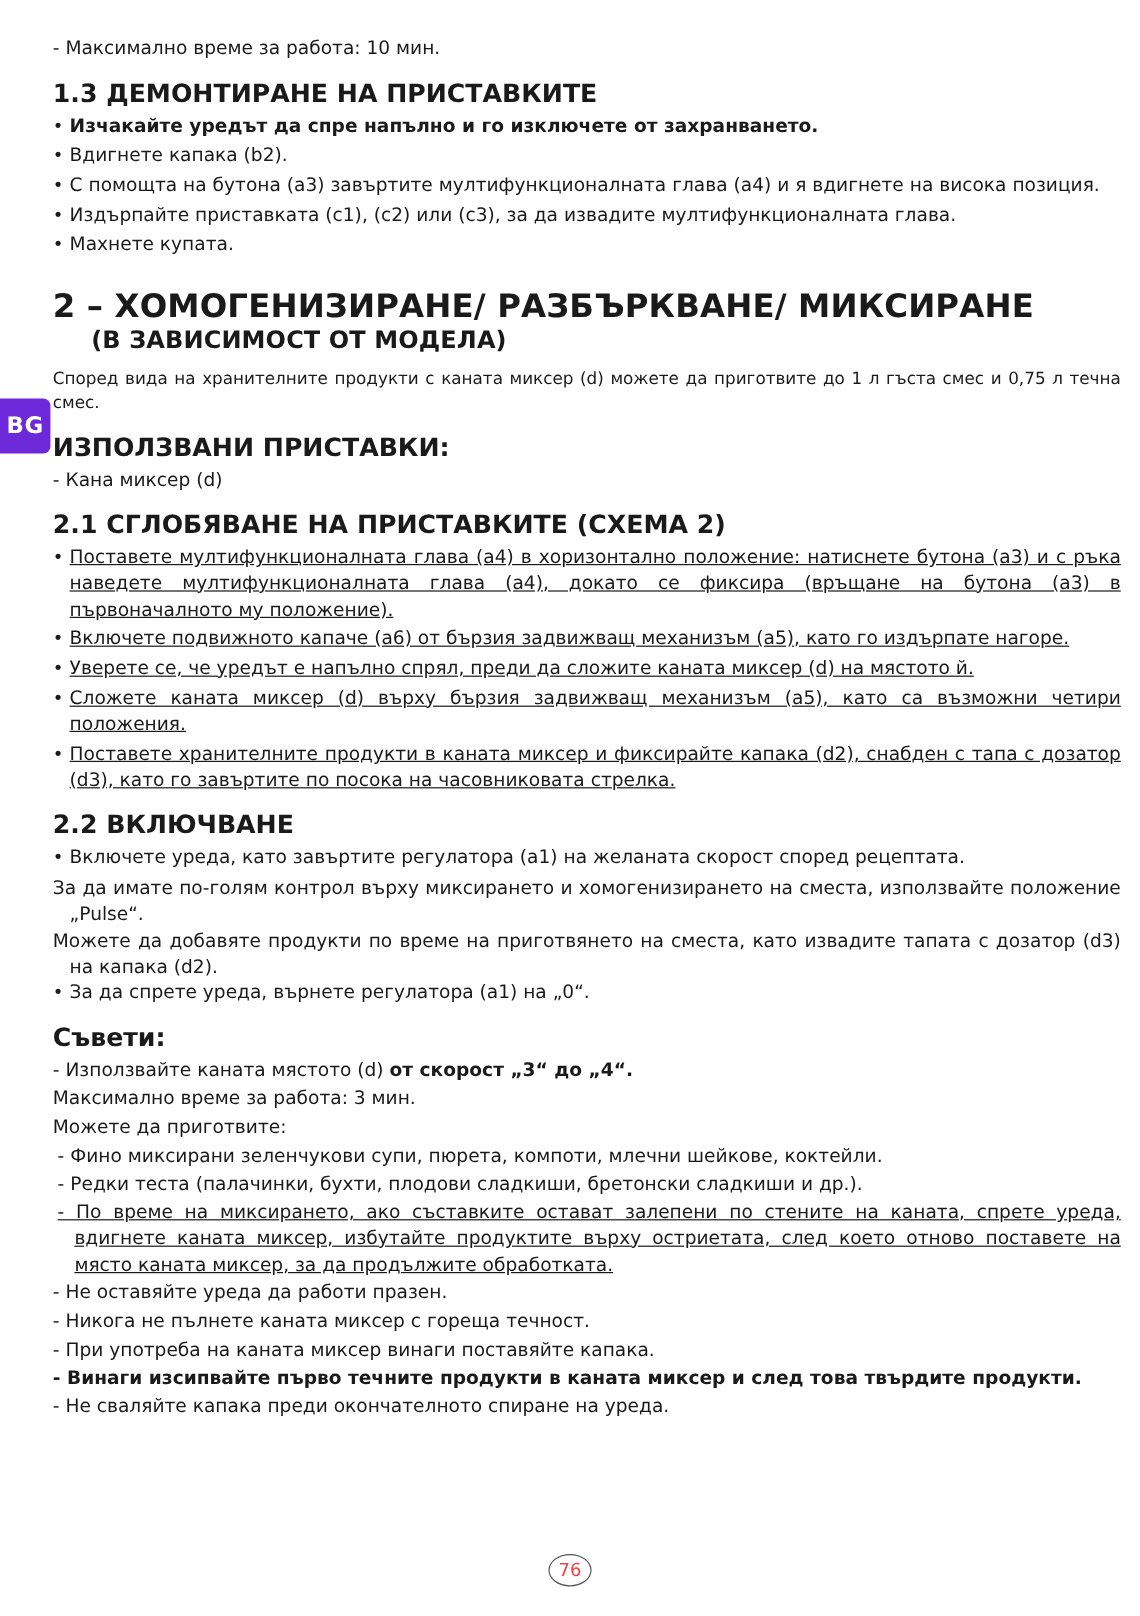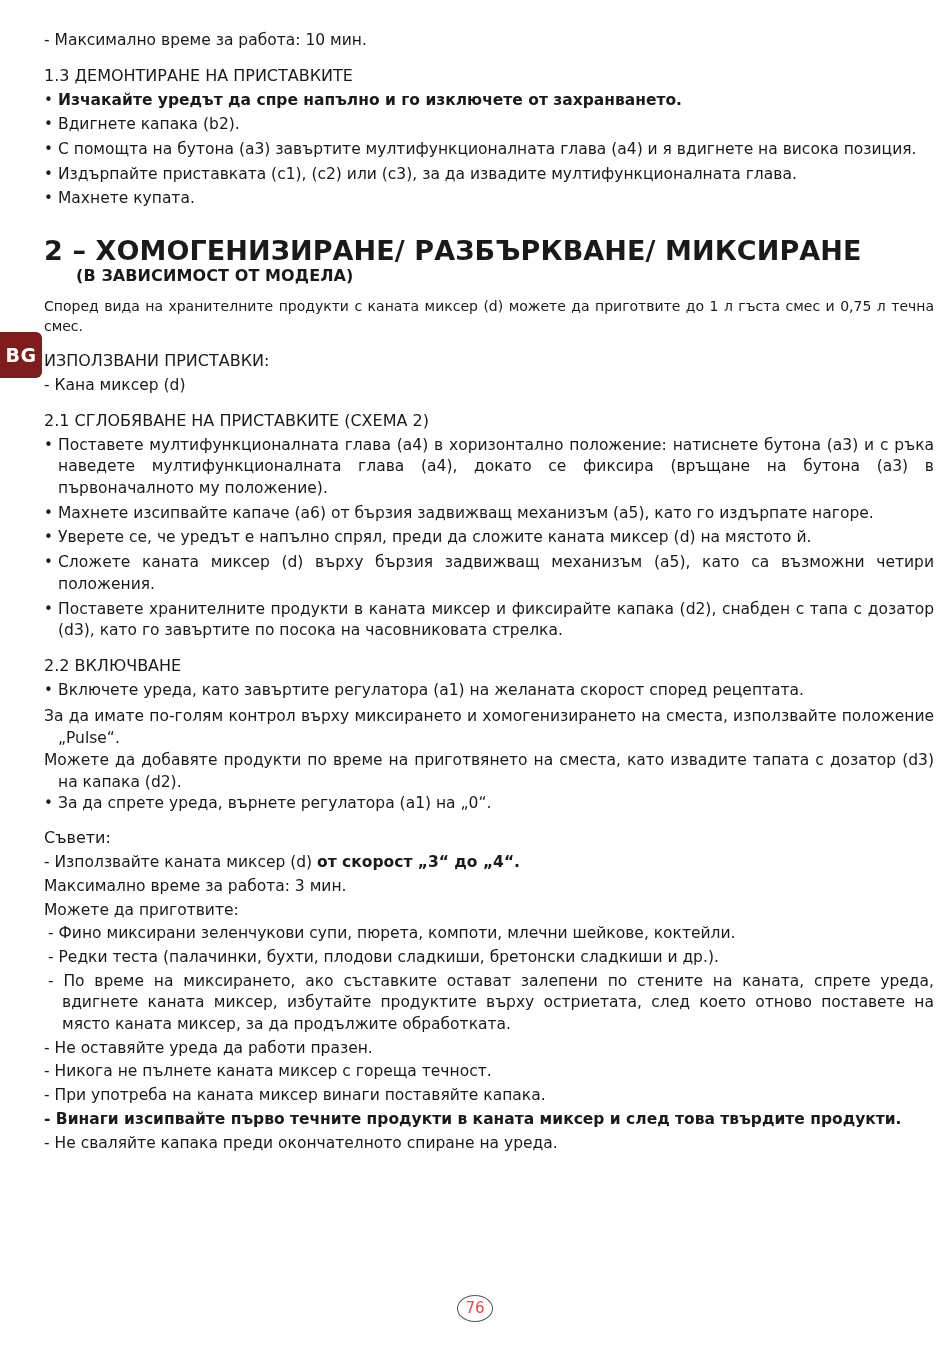--- a/index.html
+++ b/index.html
@@ -26,21 +26,21 @@
     left: 44px;
     top: 30px;
     width: 890px;
   }
   .lang-tab {
     position: absolute;
     left: 0px;
     top: 332px;
     width: 42px;
     height: 46px;
-    background: #7f1d1d;
+    background: #6d28d9;
     border-top-right-radius: 6px;
     border-bottom-right-radius: 6px;
     color: #ffffff;
     font-weight: bold;
     font-size: 19px;
     display: flex;
     align-items: center;
     justify-content: center;
     letter-spacing: 0.5px;
   }
@@ -49,53 +49,53 @@
     font-size: 15.5px;
     line-height: 1.40;
     margin-bottom: 2px;
   }
   .dash-line {
     font-size: 15.5px;
     line-height: 1.40;
     margin-bottom: 3px;
   }
   .h3 {
-    font-size: 16px;
-    font-weight: normal;
+    font-size: 21px;
+    font-weight: bold;
     margin-top: 14px;
     margin-bottom: 5px;
   }
   .bullet-row {
     display: flex;
     align-items: flex-start;
     font-size: 15.5px;
     line-height: 1.40;
     margin-bottom: 3px;
   }
   .bullet-dot {
     flex: 0 0 auto;
     width: 14px;
     font-size: 15px;
     line-height: 1.40;
   }
   .bullet-text {
     flex: 1 1 auto;
   }
-  .justify { text-align: justify; }
+  .justify { text-align: justify; text-decoration: underline; }
   .bold { font-weight: bold; }
   .big-title {
     font-size: 27px;
     font-weight: bold;
     letter-spacing: 0.1px;
     margin-top: 26px;
     line-height: 1.12;
   }
   .big-title .sub {
     display: block;
-    font-size: 16px;
+    font-size: 20px;
     margin-left: 32px;
     margin-top: 1px;
   }
   .para {
     font-size: 14px;
     line-height: 1.42;
     text-align: justify;
     margin-top: 12px;
   }
   .para-plain {
@@ -173,21 +173,21 @@
     <p class="dash-line">- Кана миксер (d)</p>
 
     <p class="h3">2.1 СГЛОБЯВАНЕ НА ПРИСТАВКИТЕ (СХЕМА 2)</p>
 
     <div class="bullet-row">
       <span class="bullet-dot">•</span>
       <span class="bullet-text justify">Поставете мултифункционалната глава (a4) в хоризонтално положение: натиснете бутона (a3) и с ръка наведете мултифункционалната глава (a4), докато се фиксира (връщане на бутона (a3) в първоначалното му положение).</span>
     </div>
     <div class="bullet-row">
       <span class="bullet-dot">•</span>
-      <span class="bullet-text justify">Махнете изсипвайте капаче (a6) от бързия задвижващ механизъм (a5), като го издърпате нагоре.</span>
+      <span class="bullet-text justify">Включете подвижното капаче (a6) от бързия задвижващ механизъм (a5), като го издърпате нагоре.</span>
     </div>
     <div class="bullet-row">
       <span class="bullet-dot">•</span>
       <span class="bullet-text justify">Уверете се, че уредът е напълно спрял, преди да сложите каната миксер (d) на мястото й.</span>
     </div>
     <div class="bullet-row">
       <span class="bullet-dot">•</span>
       <span class="bullet-text justify">Сложете каната миксер (d) върху бързия задвижващ механизъм (a5), като са възможни четири положения.</span>
     </div>
     <div class="bullet-row">
@@ -206,21 +206,21 @@
     <p class="para-plain hang">Можете да добавяте продукти по време на приготвянето на сместа, като извадите тапата с дозатор (d3) на капака (d2).</p>
 
     <div class="bullet-row">
       <span class="bullet-dot">•</span>
       <span class="bullet-text">За да спрете уреда, върнете регулатора (a1) на „0“.</span>
     </div>
 
     <p class="h3">Съвети:</p>
 
     <p class="line">
-      <span>- Използвайте каната миксер (d) </span><span class="bold">от скорост „3“ до „4“.</span>
+      <span>- Използвайте каната мястото (d) </span><span class="bold">от скорост „3“ до „4“.</span>
     </p>
     <p class="line">Максимално време за работа: 3 мин.</p>
     <p class="line">Можете да приготвите:</p>
 
     <p class="line indent-sub hang">- Фино миксирани зеленчукови супи, пюрета, компоти, млечни шейкове, коктейли.</p>
     <p class="line indent-sub hang">- Редки теста (палачинки, бухти, плодови сладкиши, бретонски сладкиши и др.).</p>
     <p class="line indent-sub hang justify">- По време на миксирането, ако съставките остават залепени по стените на каната, спрете уреда, вдигнете каната миксер, избутайте продуктите върху остриетата, след което отново поставете на място каната миксер, за да продължите обработката.</p>
 
     <p class="line hang">- Не оставяйте уреда да работи празен.</p>
     <p class="line hang">- Никога не пълнете каната миксер с гореща течност.</p>

